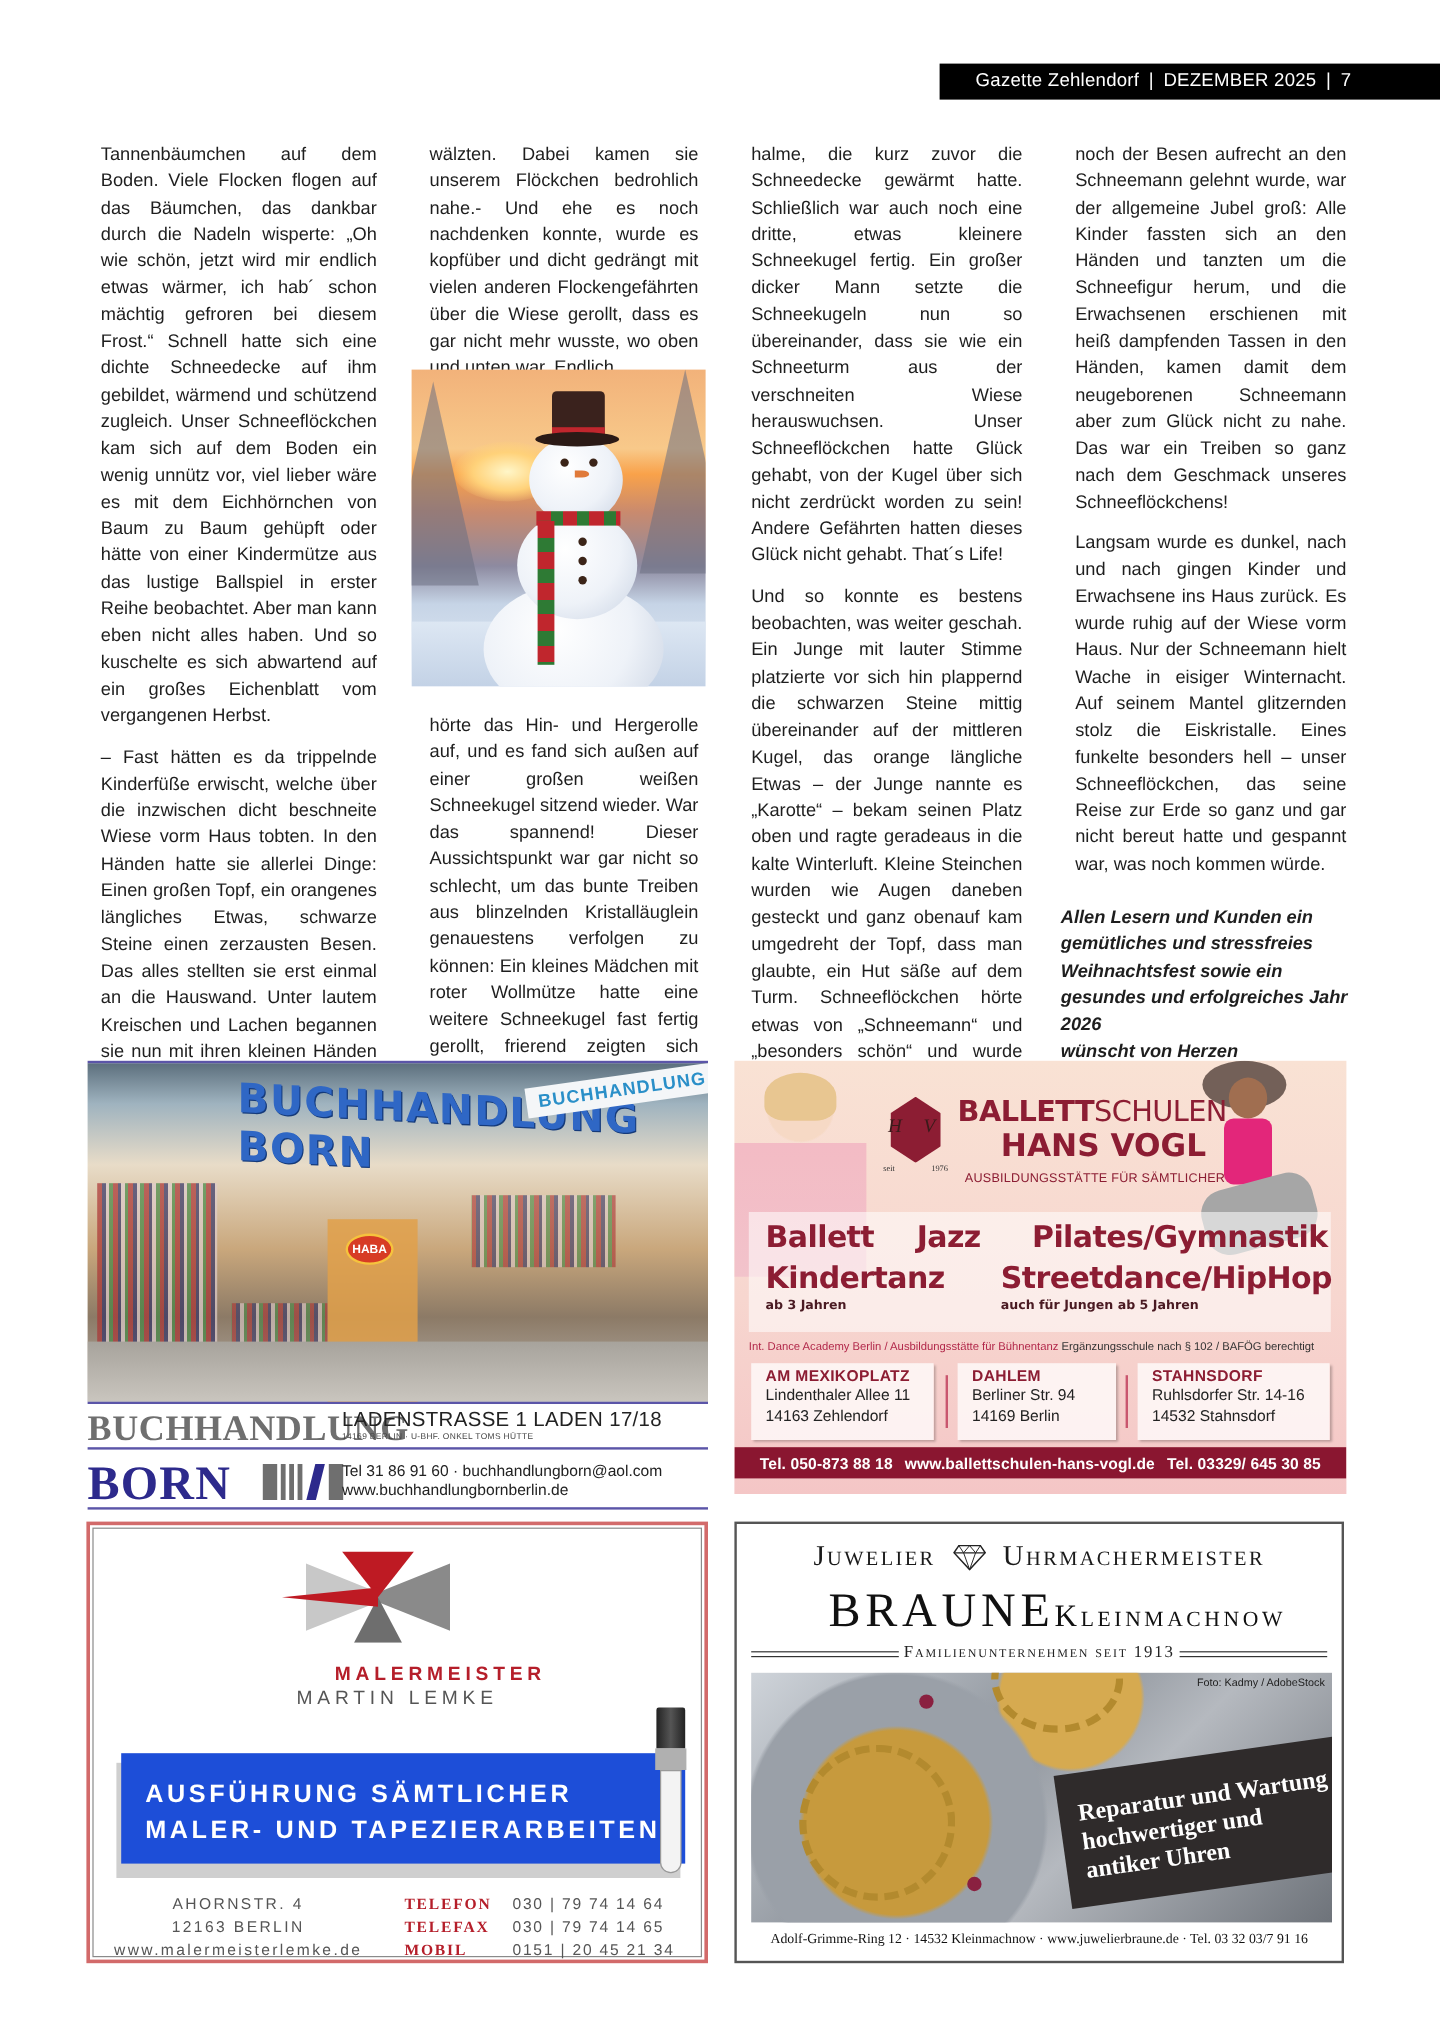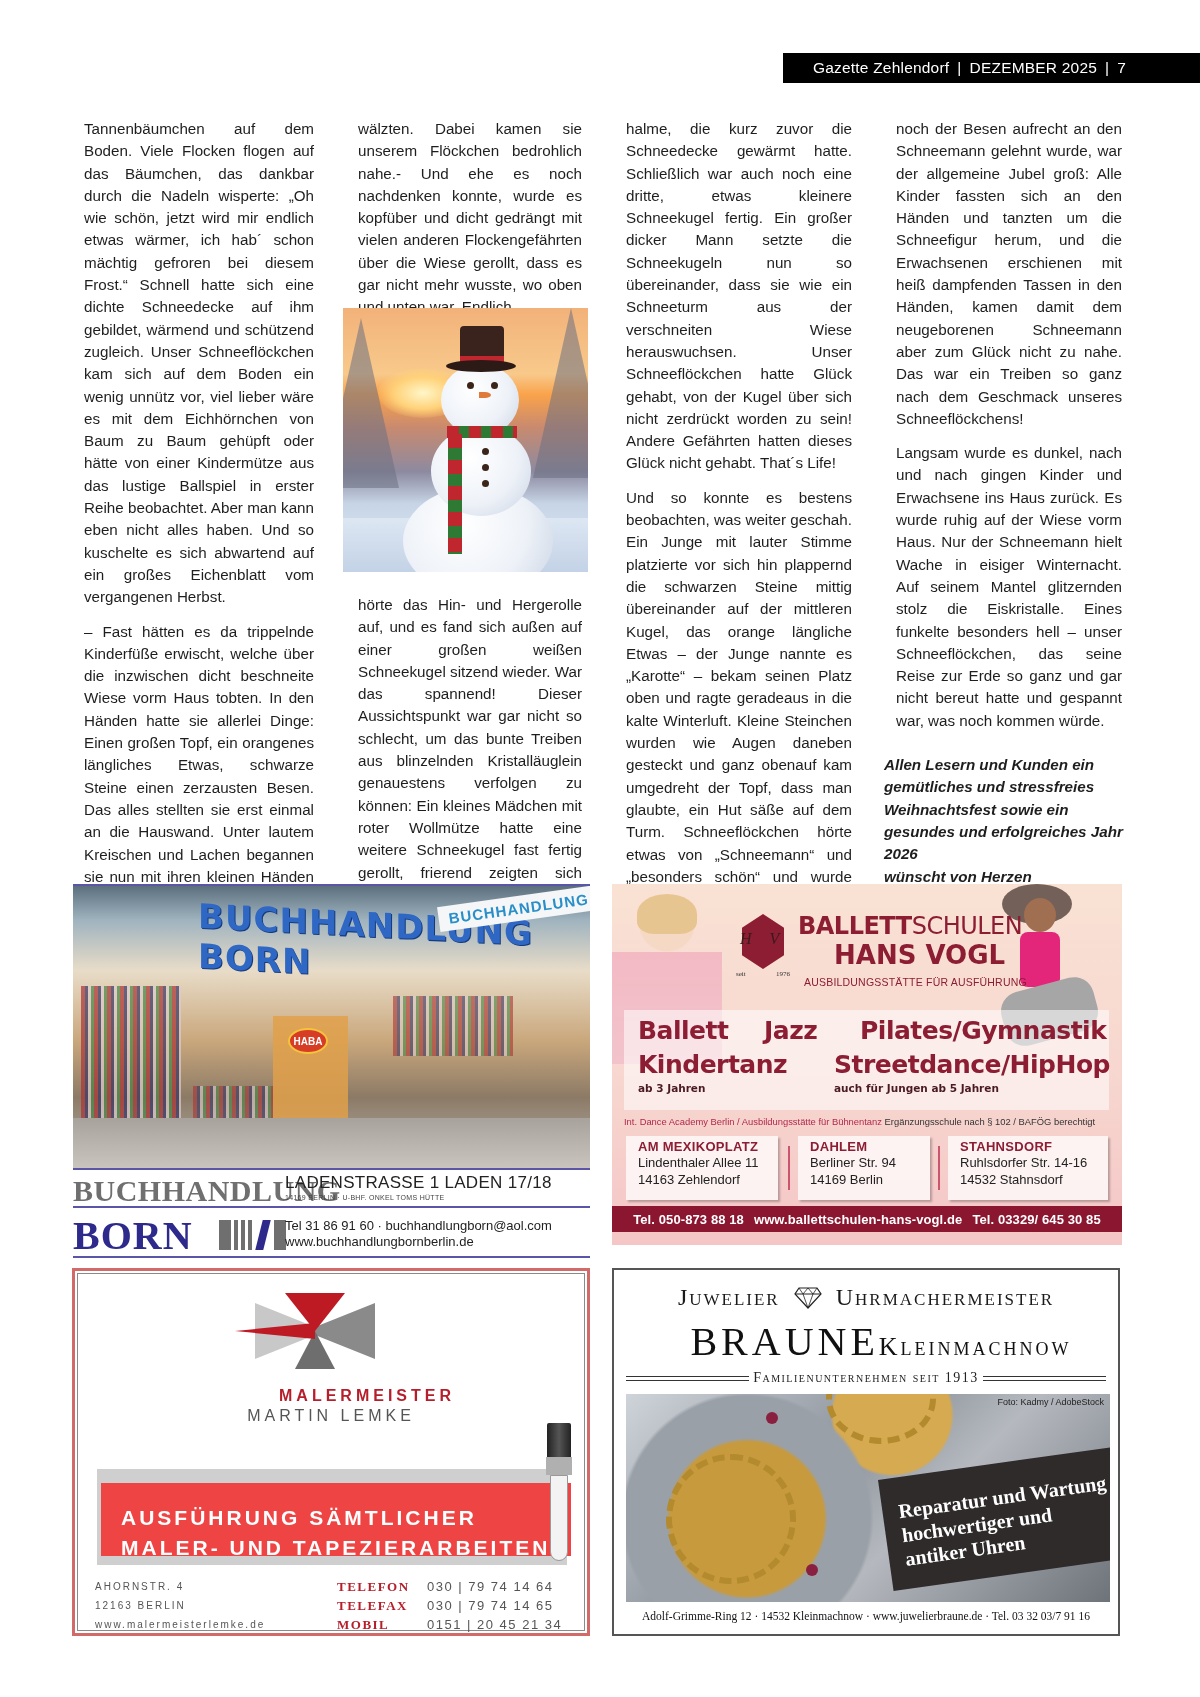--- a/index.html
+++ b/index.html
@@ -97,27 +97,27 @@
   .ballet-loc .line { font-size: 13px; color: #222; line-height: 17px; }
   .ballet-divider { position: absolute; top: 262px; width: 2px; height: 44px; background: #c9566e; }
   .ballet-footer { position: absolute; left: 0; top: 322px; width: 510px; height: 26px; background: #8a1630; color: #ffffff; font-weight: bold; font-size: 13px; display: flex; align-items: center; justify-content: center; gap: 10px; letter-spacing: 0.1px; }
 
   
   .ad-maler { position: absolute; left: 72px; top: 1268px; width: 518px; height: 368px; border: 3px solid #d26a6a; outline: 1px solid #8a8a8a; outline-offset: -6px; background: #fff; }
   .maler-logo { position: absolute; left: 160px; top: 22px; width: 160px; height: 76px; }
   .maler-title { position: absolute; left: 0; width: 512px; text-align: center; top: 116px; color: #b51e2a; font-weight: bold; font-size: 16px; letter-spacing: 4px; margin-left: 36px; }
   .maler-name { position: absolute; left: 0; width: 512px; text-align: center; top: 136px; color: #555; font-size: 16px; letter-spacing: 4px; }
   .maler-banner-shadow { position: absolute; left: 22px; top: 198px; width: 470px; height: 96px; background: #cfcfcf; }
-  .maler-banner { position: absolute; left: 26px; top: 190px; width: 470px; height: 73px; background: #ef4444; padding: 20px 0 0 20px; margin-top: 22px; }
+  .maler-banner { position: absolute; left: 26px; top: 190px; width: 470px; height: 92px; background: #1d4ed8; padding: 20px 0 0 20px; }
   .maler-banner div { color: #ffffff; font-weight: bold; font-size: 21px; letter-spacing: 3px; line-height: 30px; }
   .brush { position: absolute; left: 470px; top: 152px; width: 30px; height: 140px; }
   .brush .bristle { position: absolute; left: 2px; top: 0; width: 24px; height: 34px; background: linear-gradient(90deg, #222, #555, #222); border-radius: 2px 2px 0 0; }
   .brush .ferrule { position: absolute; left: 1px; top: 34px; width: 26px; height: 18px; background: #b0b0b0; }
   .brush .handle { position: absolute; left: 5px; top: 52px; width: 18px; height: 86px; background: #f3f3f3; border: 1px solid #999; border-radius: 0 0 9px 9px; }
-  .maler-addr { position: absolute; left: 20px; top: 306px; font-size: 10px; letter-spacing: 2px; color: #555; line-height: 19px; }
+  .maler-addr { position: absolute; left: 20px; top: 306px; font-size: 13px; letter-spacing: 2px; color: #555; line-height: 19px; text-align: center; }
   .maler-tel { position: absolute; left: 262px; top: 306px; font-size: 13px; line-height: 19px; }
   .maler-tel .row { display: flex; }
   .maler-tel .lbl { width: 90px; color: #b51e2a; font-weight: bold; letter-spacing: 1.5px; font-family: Liberation Serif, serif; }
   .maler-tel .num { color: #555; letter-spacing: 1.5px; }
 
   
   .ad-juwel { position: absolute; left: 612px; top: 1268px; width: 508px; height: 368px; border: 2px solid #555; background: #fff; overflow: hidden; }
   .juwel-line1 { position: absolute; left: 0; width: 504px; top: 14px; text-align: center; font-family: "Liberation Serif", serif; font-size: 24px; letter-spacing: 2px; color: #1a1a1a; display: flex; justify-content: center; align-items: center; gap: 14px; font-variant: small-caps; }
   .juwel-line2 { position: absolute; left: 0; width: 504px; top: 48px; text-align: center; font-family: "Liberation Serif", serif; color: #111; display: flex; justify-content: center; align-items: baseline; gap: 0; margin-left: 15px; }
   .juwel-line2 .big { font-size: 40px; letter-spacing: 4px; }
@@ -242,21 +242,21 @@
   <div class="ballet-crest">
     <div class="shield"></div>
     <div class="hv">HV</div>
     <div class="seit">
         <span>seit</span>
         <span>1976</span>
       </div>
   </div>
   <div class="ballet-title1"><b>BALLETT</b><span>SCHULEN</span></div>
   <div class="ballet-title2">HANS VOGL</div>
-  <div class="ballet-sub">AUSBILDUNGSSTÄTTE FÜR AUSFÜHRUNG</div>
+  <div class="ballet-sub">AUSBILDUNGSSTÄTTE FÜR SÄMTLICHER</div>
   <div class="ballet-panel"></div>
   <div class="ballet-course" style="left:26px; top:132px;">Ballett</div>
   <div class="ballet-course" style="left:152px; top:132px;">Jazz</div>
   <div class="ballet-course" style="left:248px; top:132px;">Pilates/Gymnastik</div>
   <div class="ballet-course" style="left:26px; top:166px;">Kindertanz</div>
   <div class="ballet-course" style="left:222px; top:166px;">Streetdance/HipHop</div>
   <div class="ballet-age" style="left:26px; top:198px;">ab 3 Jahren</div>
   <div class="ballet-age" style="left:222px; top:198px;">auch für Jungen ab 5 Jahren</div>
   <div class="ballet-legal">
     <span>Int. Dance Academy Berlin / Ausbildungsstätte für Bühnentanz</span> <span class="dark">Ergänzungsschule nach § 102 / BAFÖG berechtigt</span>

